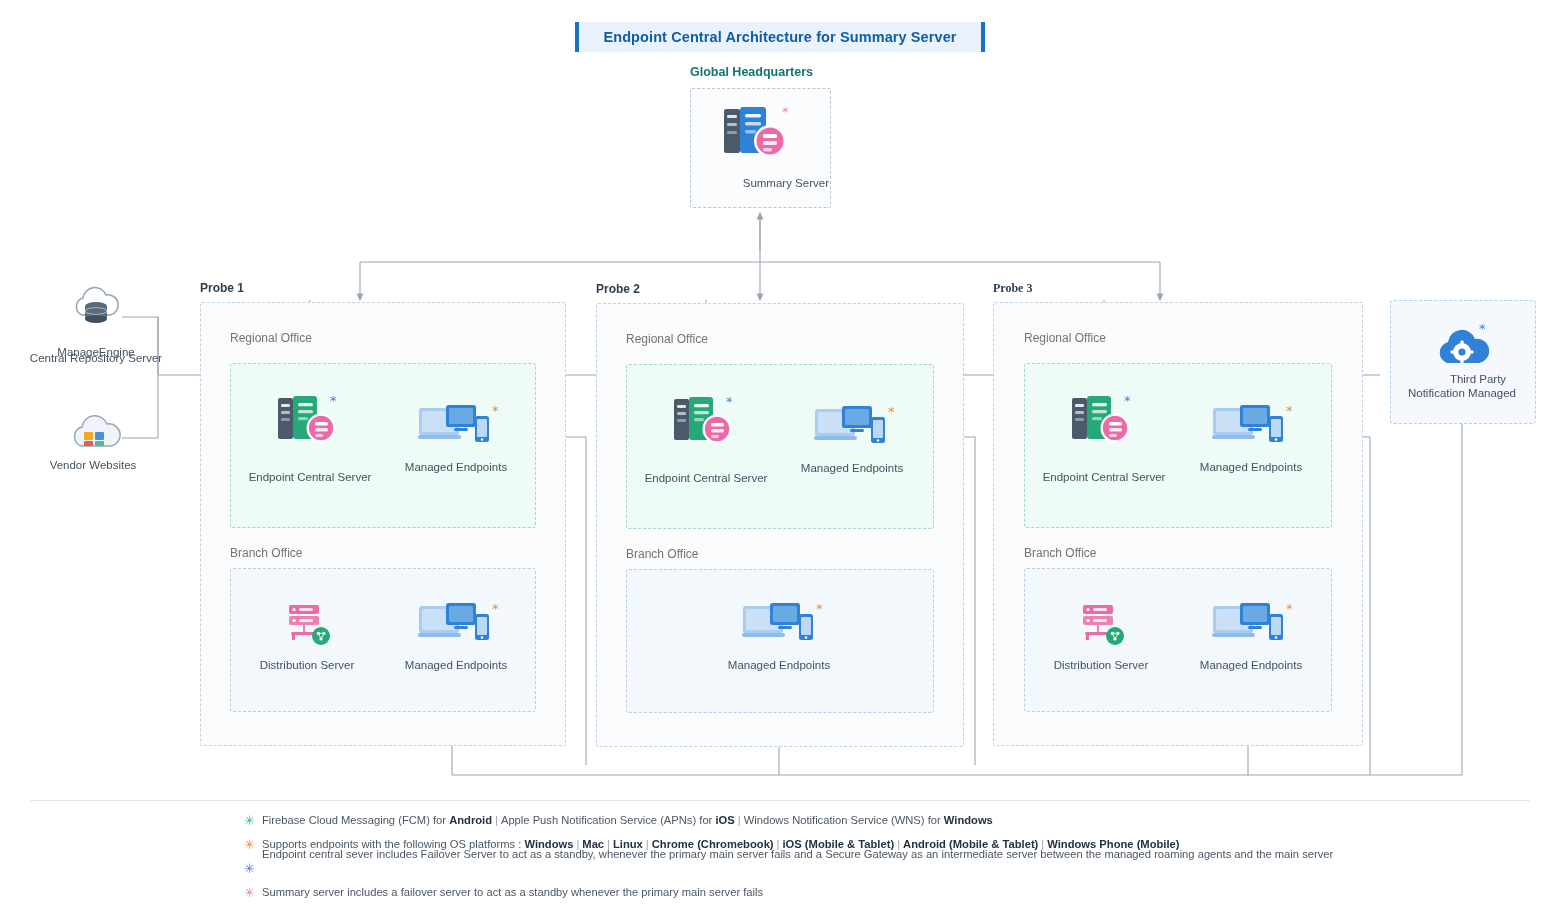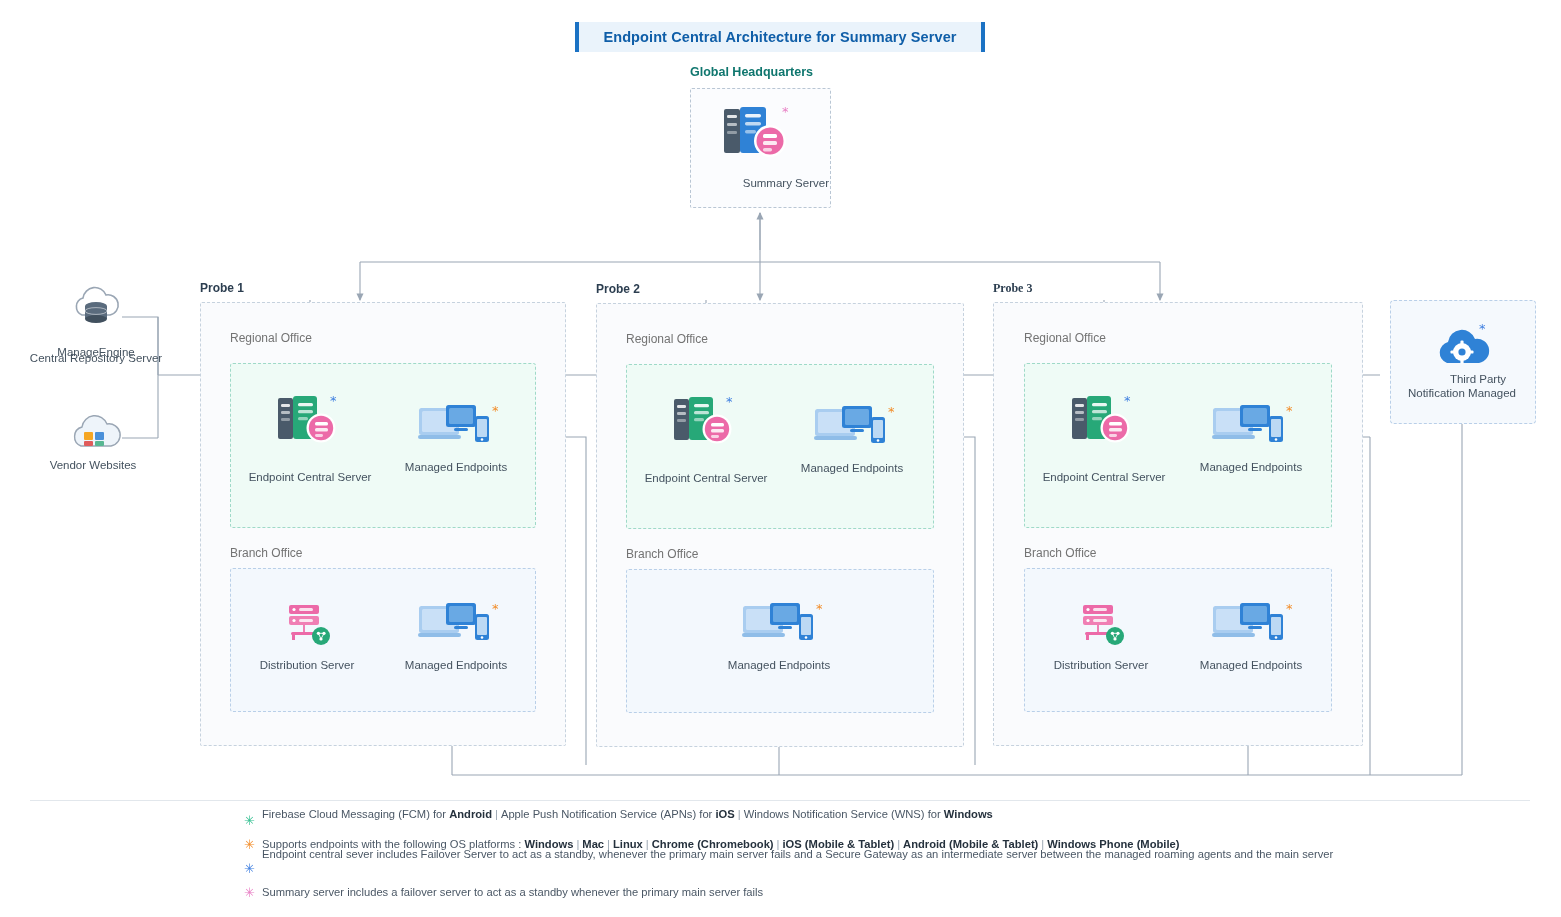--- a/index.html
+++ b/index.html
@@ -511,21 +511,21 @@
     </svg>
   </div>
   <div class="star" style="position:absolute; left:1479px; top:322px; color:#3f7fe0;">*</div>
   <div class="lbl" style="left:1390px; top:372px; width:144px;margin-left:16px;">Third Party</div>
   <div class="lbl" style="left:1390px; top:386px; width:144px;">Notification Managed</div>
 
   <div class="footer">
     <div class="footer-divider"></div>
 
     <div class="note-star" style="left:214px; top:13px; color:#2fbf8f;">✳</div>
-    <div class="note" style="left:232px; top:8px;">
+    <div class="note" style="left:232px; top:14px;">
       <span>Firebase Cloud Messaging (FCM) for </span><b>Android</b><span class="sep">|</span><span>Apple Push Notification Service (APNs) for </span><b>iOS</b><span class="sep">|</span><span>Windows Notification Service (WNS) for </span><b>Windows</b>
     </div>
 
     <div class="note-star" style="left:214px; top:37px; color:#f28c28;">✳</div>
     <div class="note" style="left:232px; top:38px;">
       <span>Supports endpoints with the following OS platforms : </span><b>Windows</b><span class="sep">|</span><b>Mac</b><span class="sep">|</span><b>Linux</b><span class="sep">|</span><b>Chrome (Chromebook)</b><span class="sep">|</span><b>iOS (Mobile &amp; Tablet)</b><span class="sep">|</span><b>Android (Mobile &amp; Tablet)</b><span class="sep">|</span><b>Windows Phone (Mobile)</b>
     </div>
 
     <div class="note-star" style="left:214px; top:61px; color:#3f7fe0;">✳</div>
     <div class="note" style="left:232px; top:48px;">Endpoint central sever includes Failover Server to act as a standby, whenever the primary main server fails and a Secure Gateway as an intermediate server between the managed roaming agents and the main server</div>

